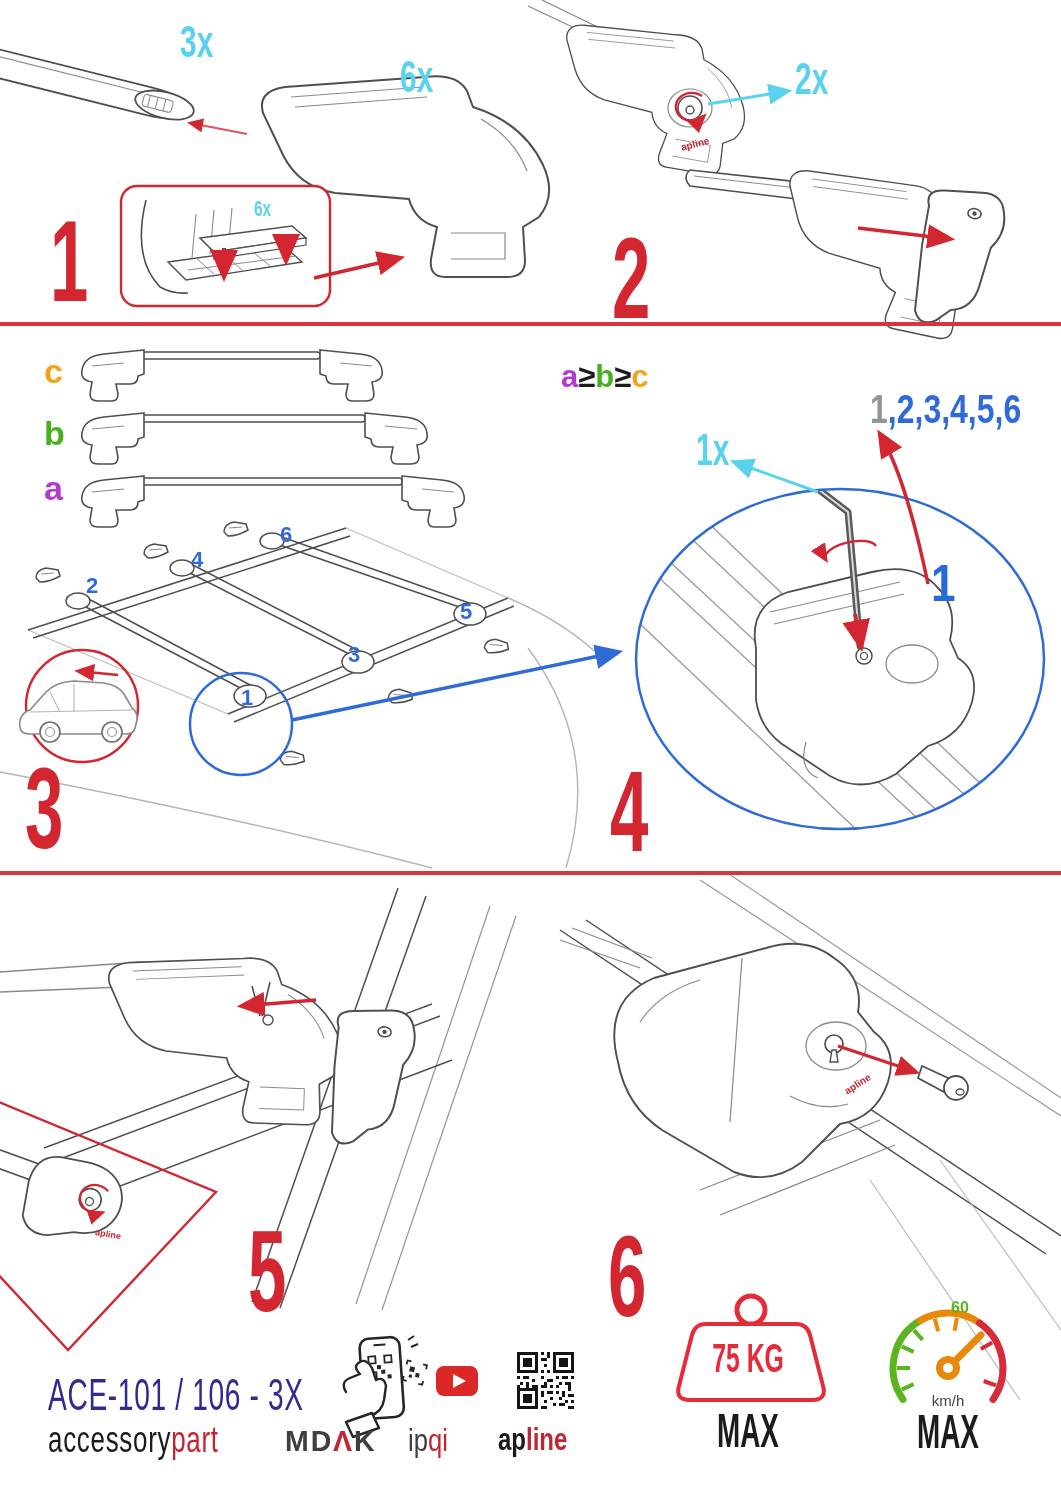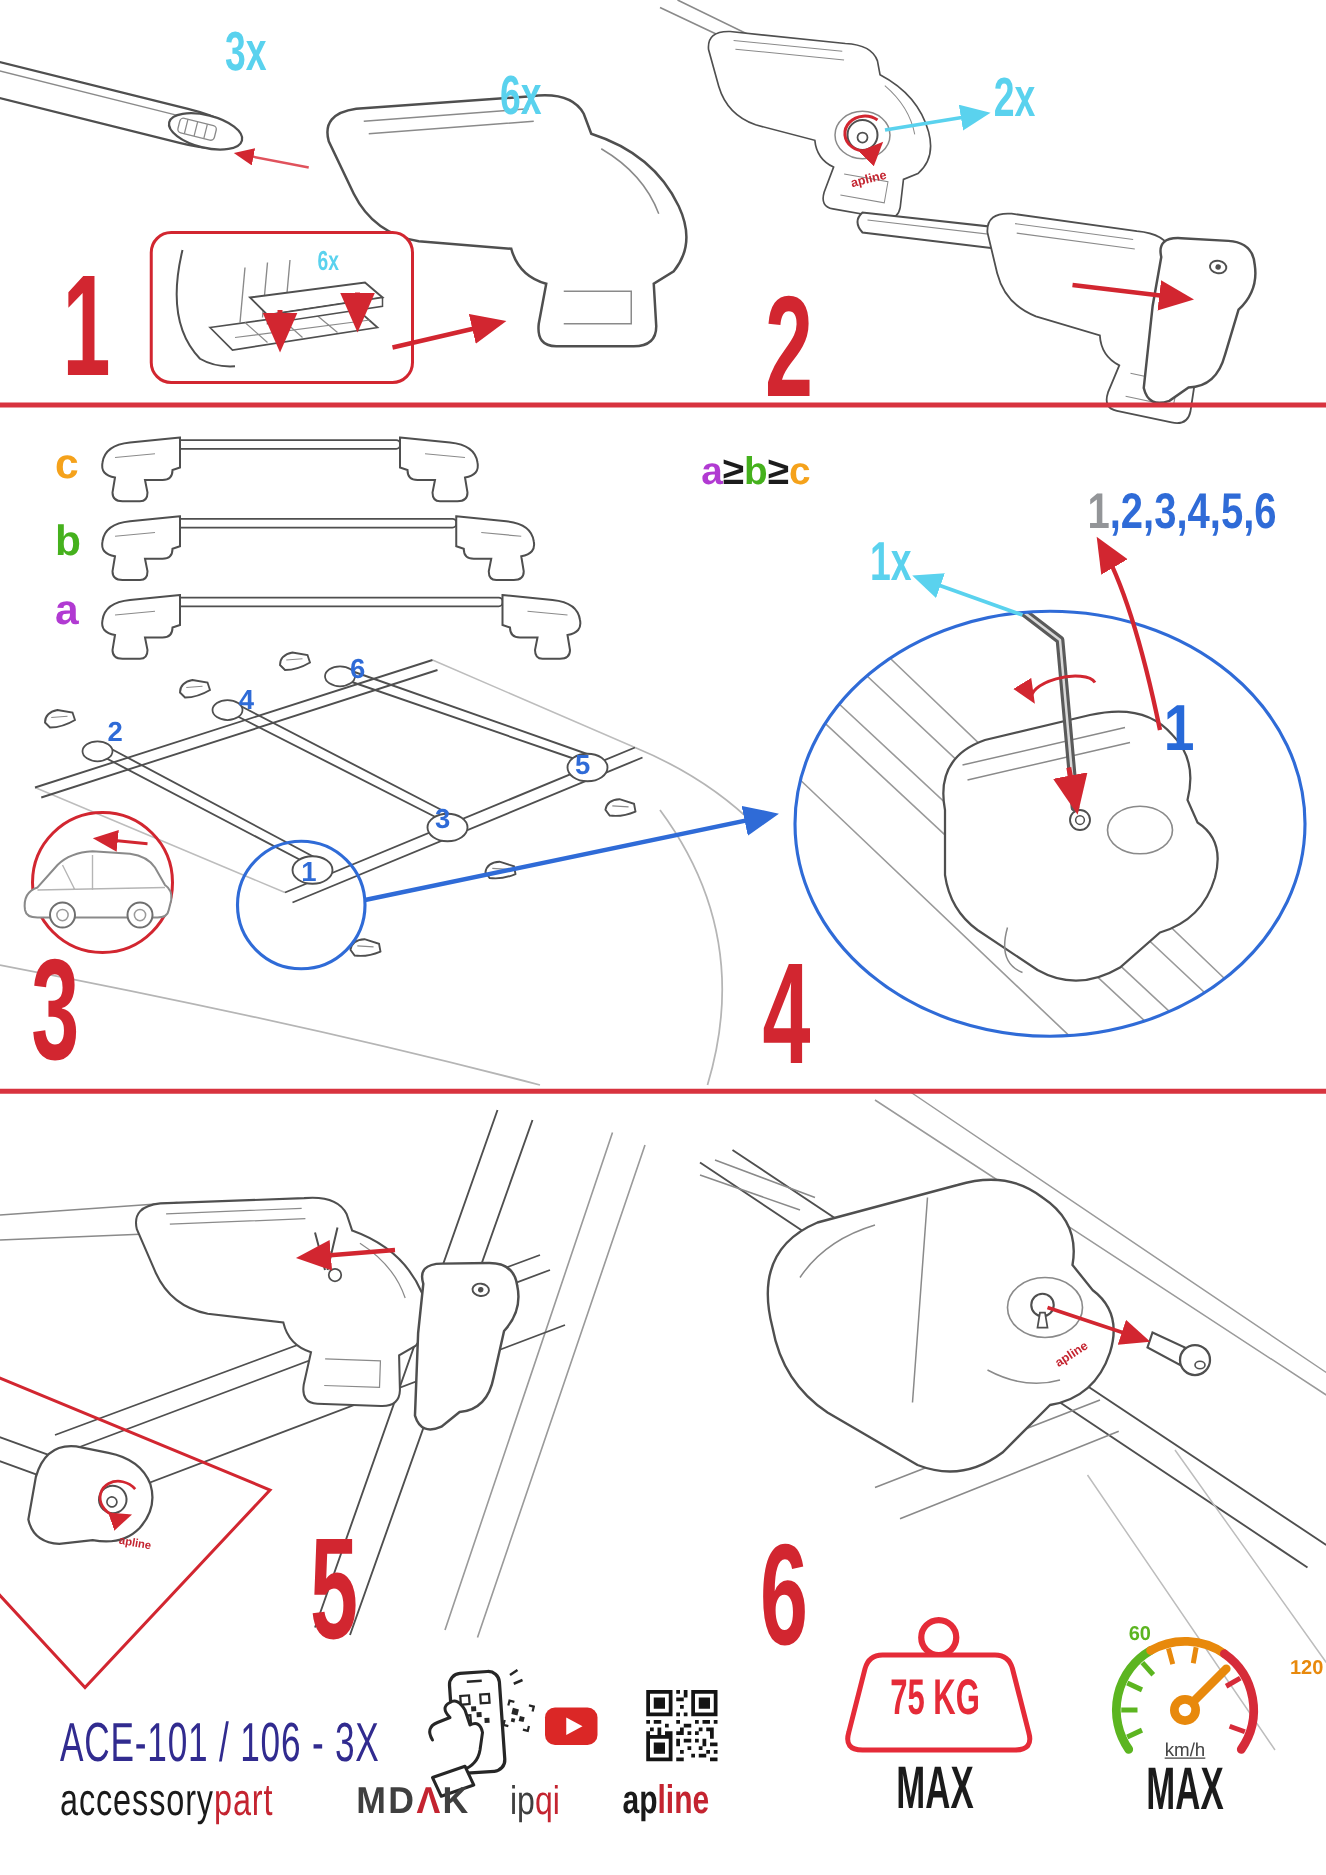--- a/index.html
+++ b/index.html
@@ -19,22 +19,22 @@
   .tiny-logo{font-size:10px;font-weight:bold;color:#c42430;}
   .divider{position:absolute;left:0;width:1061px;height:4px;background:#d8333f;z-index:2;}
   .ace{font-size:44px;font-weight:400;color:#312b8f;transform:scaleX(.64);letter-spacing:1px;}
   .brand1{font-size:36px;font-weight:400;transform:scaleX(.72);letter-spacing:1px;}
   .brand2{font-size:30px;font-weight:bold;transform:scaleX(.95);letter-spacing:2px;}
   .brand3{font-size:32px;font-weight:400;transform:scaleX(.8);}
   .brand4{font-size:32px;font-weight:bold;transform:scaleX(.75);}
   .ctr{text-align:center;transform-origin:center top;}
   .kg{font-size:40px;font-weight:bold;color:#e52b38;transform:scaleX(.62);}
   .max{font-size:48px;font-weight:bold;color:#1b1b1b;transform:scaleX(.58);}
-  .gauge-lab{font-size:16px;font-weight:bold;}
-  .kmh{font-size:15px;color:#444;text-decoration:underline;}
+  .gauge-lab{font-size:16px;font-weight:bold;margin-left:48px;}
+  .kmh{font-size:15px;color:#444;}
   .blk{color:#1a1a1a}.rd{color:#c42430}.gy{color:#3f3f3f}
 </style>
 </head>
 <body>
 
 <div id="page">
 
 <svg id="art" width="1061" height="1500" viewBox="0 0 1061 1500">
   <defs>
     <marker id="mr" markerWidth="9" markerHeight="8" refX="6.5" refY="3.5" orient="auto" markerUnits="strokeWidth">

